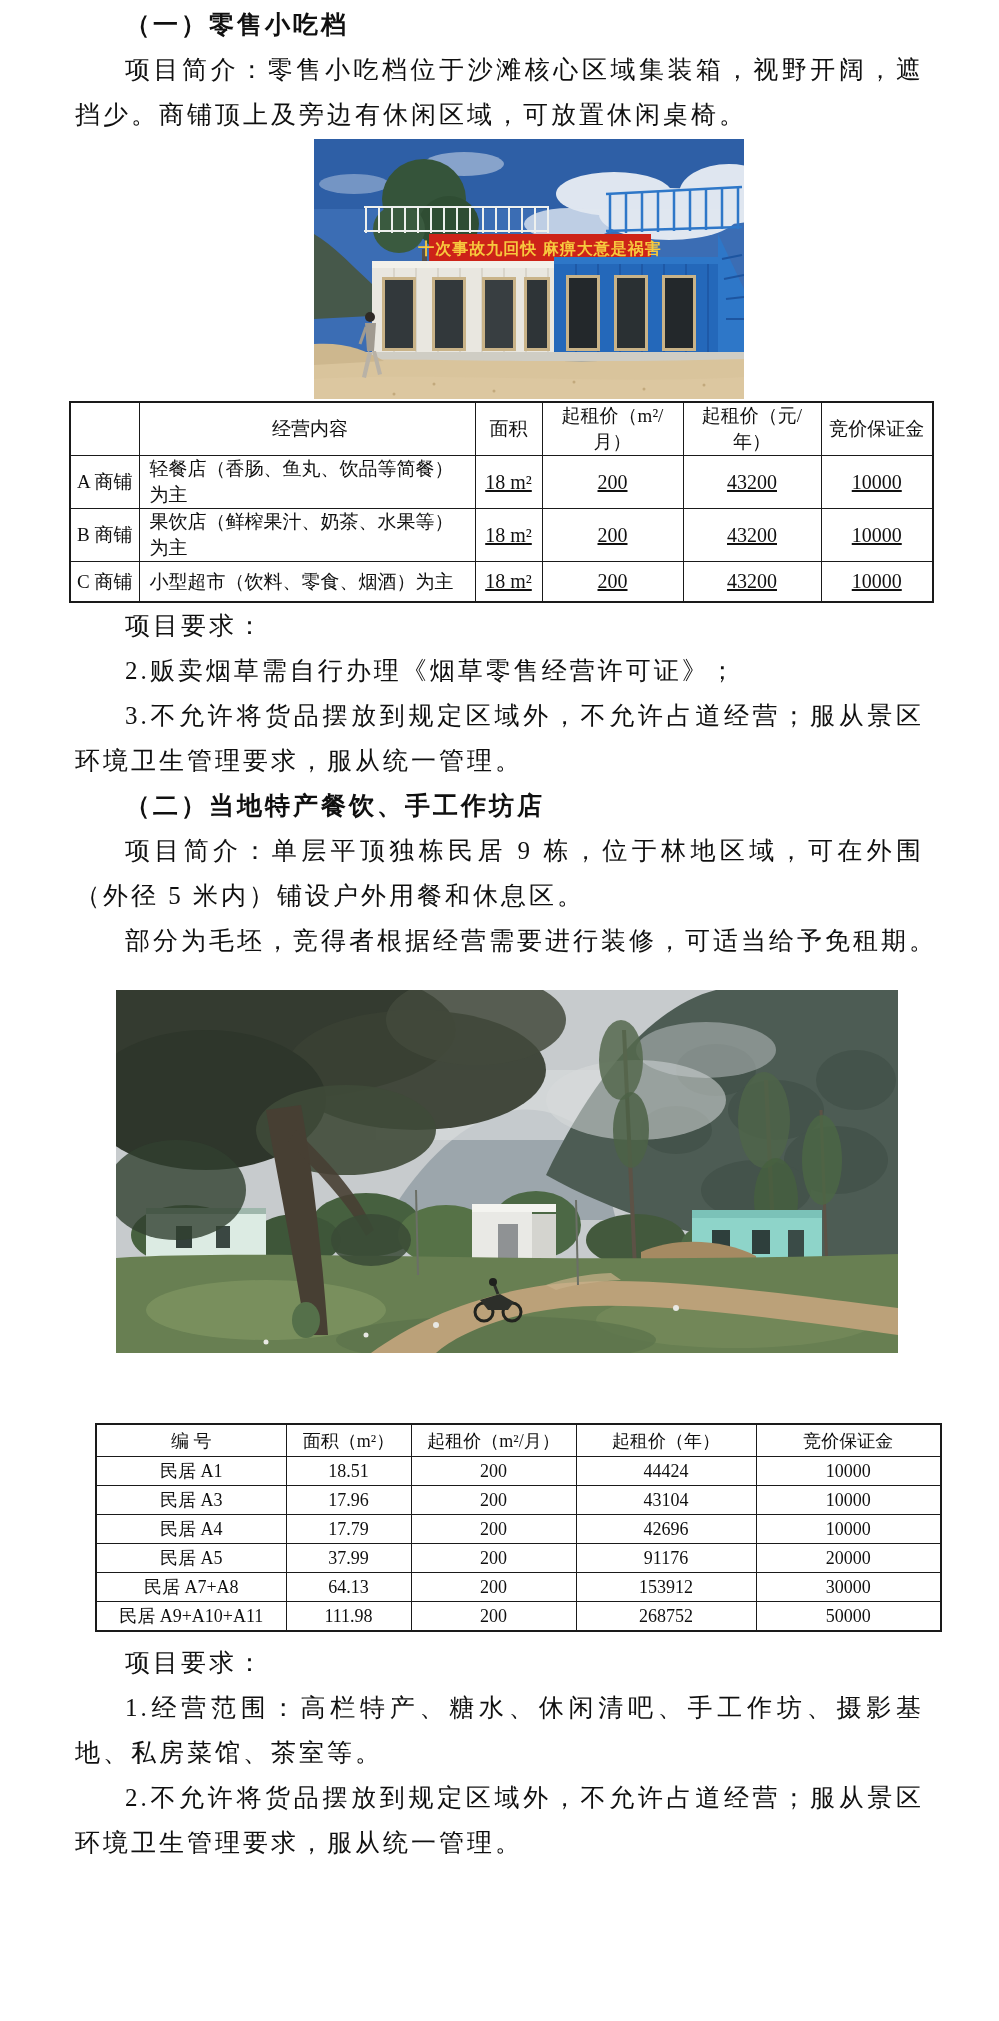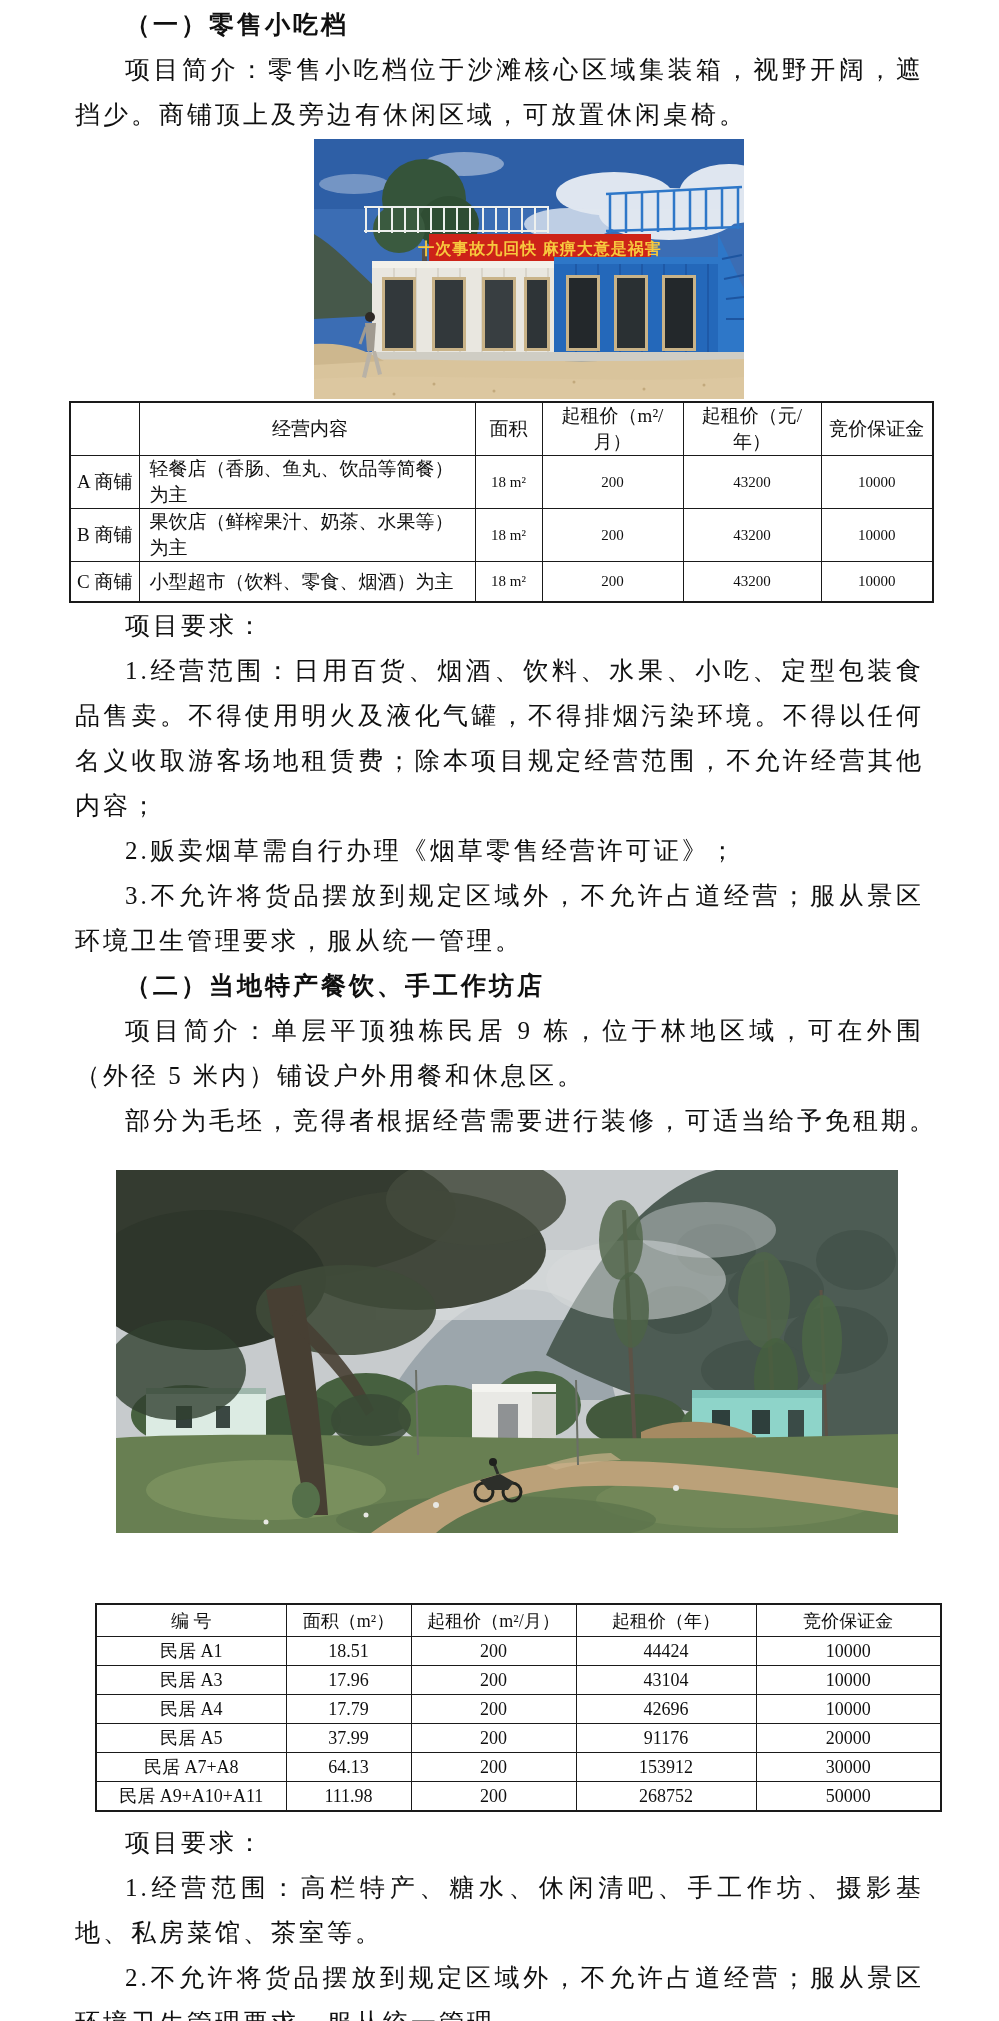--- a/index.html
+++ b/index.html
@@ -26,21 +26,21 @@
     font-weight:normal;padding:0 4px;overflow:hidden;color:#101010;
   }
   .shops-table{width:863px;margin-left:-6px;margin-top:2px;font-size:19px;border-radius:19px;}
   .shops-table th{height:40px;font-size:19px;}
   .shops-table td{height:39px;}
   .shops-table .c-content{text-align:left;padding-left:10px;}
   .shops-table th.c-content{text-align:center;}
   .houses-table{width:845px;margin-left:20px;margin-top:70px;font-size:18px;}
   .houses-table th{height:31px;text-align:center;}
   .houses-table td{height:28px;}
-  .num{font-size:15px;letter-spacing:0;}
+  .num{font-size:20px;letter-spacing:0;text-decoration:underline;}
   .req-title-2{margin-top:8px;}
 </style>
 </head>
 <body>
 
 <div class="page">
 
   <p class="para heading">（一）零售小吃档</p>
   <p class="para">项目简介：零售小吃档位于沙滩核心区域集装箱，视野开阔，遮挡少。商铺顶上及旁边有休闲区域，可放置休闲桌椅。</p>
 
@@ -213,21 +213,20 @@
       <td class="c-content">小型超市（饮料、零食、烟酒）为主</td>
       <td class="num">18 m²</td>
       <td class="num">200</td>
       <td class="num">43200</td>
       <td class="num">10000</td>
     </tr>
   </tbody>
     </table>
 
   <p class="para">项目要求：</p>
-  <p class="para">1.经营范围：日用百货、烟酒、饮料、水果、小吃、定型包装食品售卖。不得使用明火及液化气罐，不得排烟污染环境。不得以任何名义收取游客场地租赁费；除本项目规定经营范围，不允许经营其他内容；</p>
   <p class="para">2.贩卖烟草需自行办理《烟草零售经营许可证》；</p>
   <p class="para">3.不允许将货品摆放到规定区域外，不允许占道经营；服从景区环境卫生管理要求，服从统一管理。</p>
 
   <p class="para heading">（二）当地特产餐饮、手工作坊店</p>
   <p class="para">项目简介：单层平顶独栋民居 9 栋，位于林地区域，可在外围（外径 5 米内）铺设户外用餐和休息区。</p>
   <p class="para oneline">部分为毛坯，竞得者根据经营需要进行装修，可适当给予免租期。</p>
 
   <div class="photo2-wrap">
     <svg width="782" height="363" viewBox="0 0 782 363" xmlns="http://www.w3.org/2000/svg">
       <rect x="0" y="0" width="782" height="363" fill="#c7cbcd"></rect>

